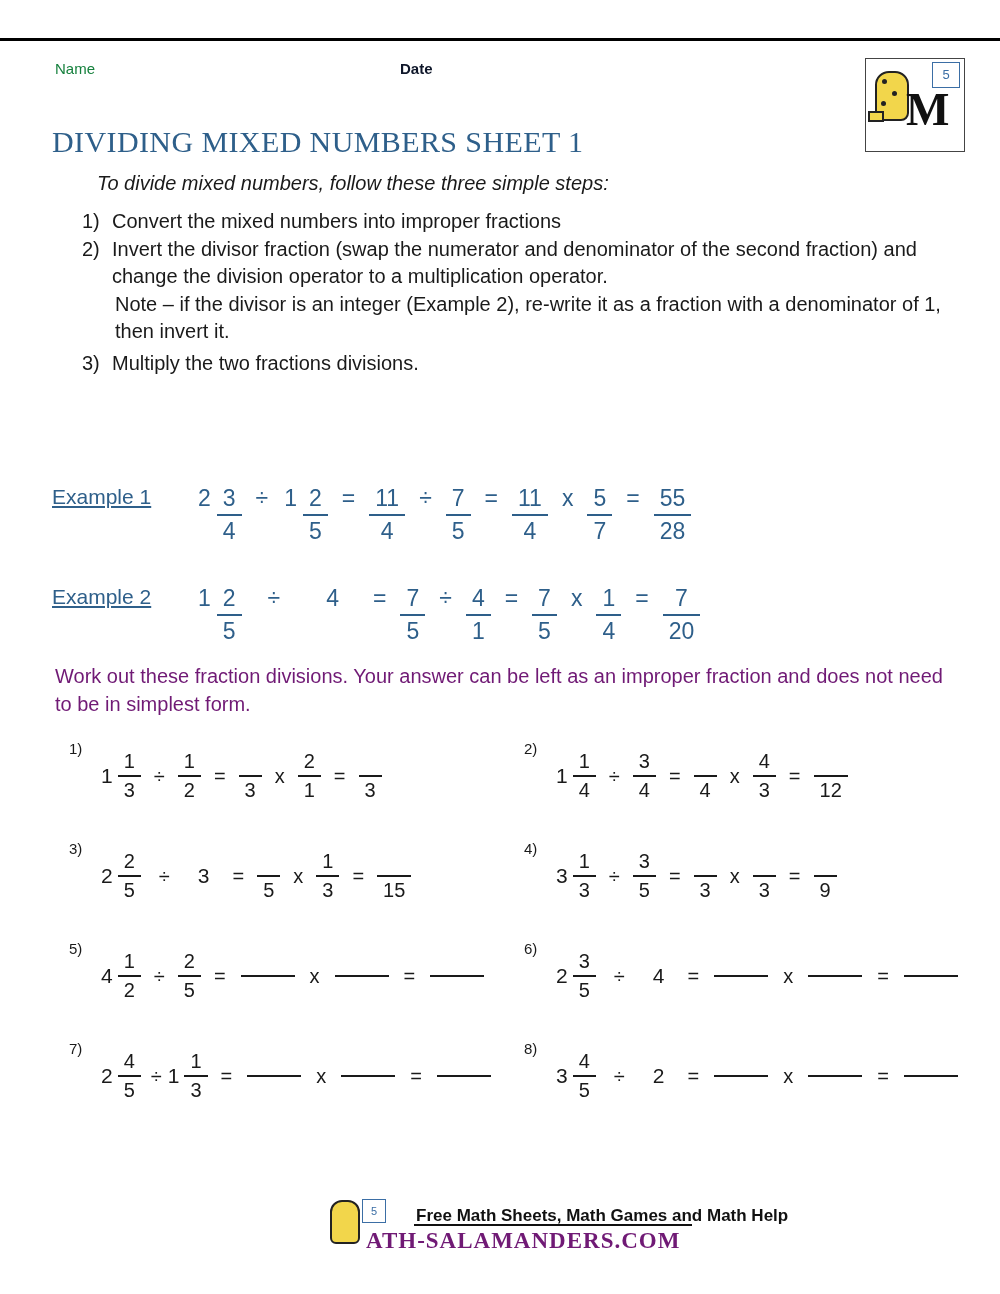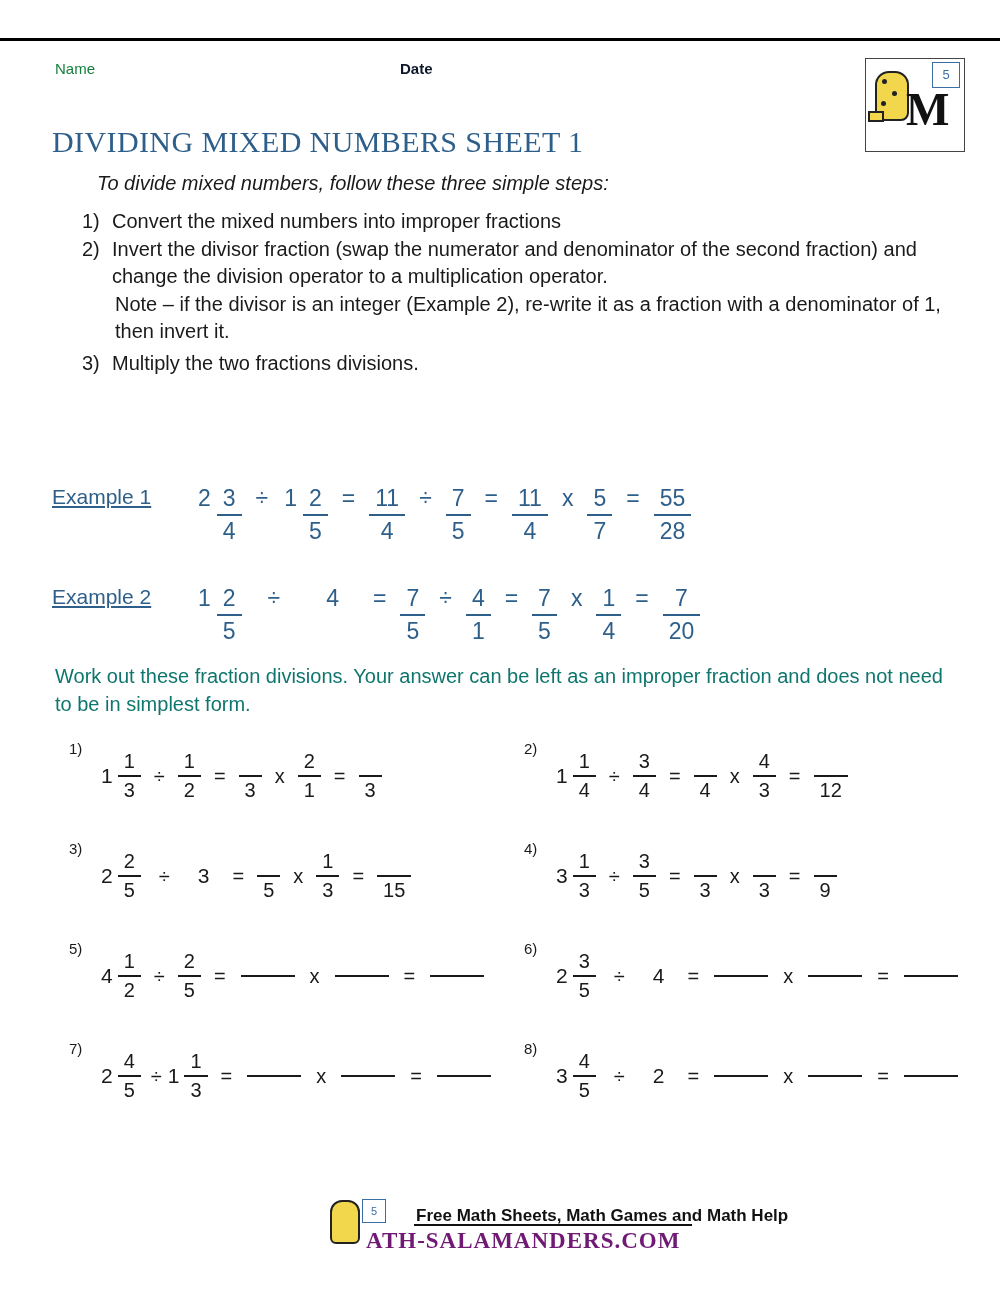--- a/index.html
+++ b/index.html
@@ -82,21 +82,21 @@
   }
   .ex-row .whole { margin:0 2px 0 6px; }
   .ex-row .op { margin:0 10px; }
   #example1 { top:485px; }
   #example2 { top:585px; }
   .ex-row .frac .n, .ex-row .frac .d { font-size:23px; }
   .ex-row .frac .bar { width:100%; }
 
   .instructions {
     position:absolute; left:55px; top:662px; width:890px;
-    font-size:20px; line-height:1.4; color:#0f766e;
+    font-size:20px; line-height:1.4; color:#701a75;
   }
 
   
   .problems { position:absolute; left:55px; top:740px; width:910px; }
   .prow { display:flex; height:100px; }
   .pcell { width:455px; position:relative; }
   .pnum {
     position:absolute; left:14px; top:0;
     font-size:15px; color:#1a1a1a;
   }

